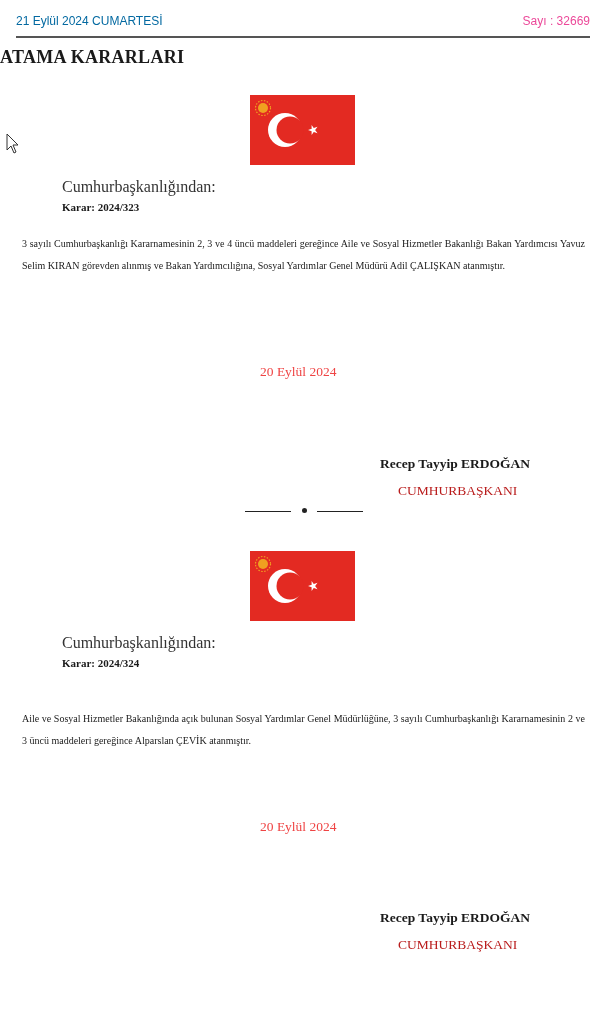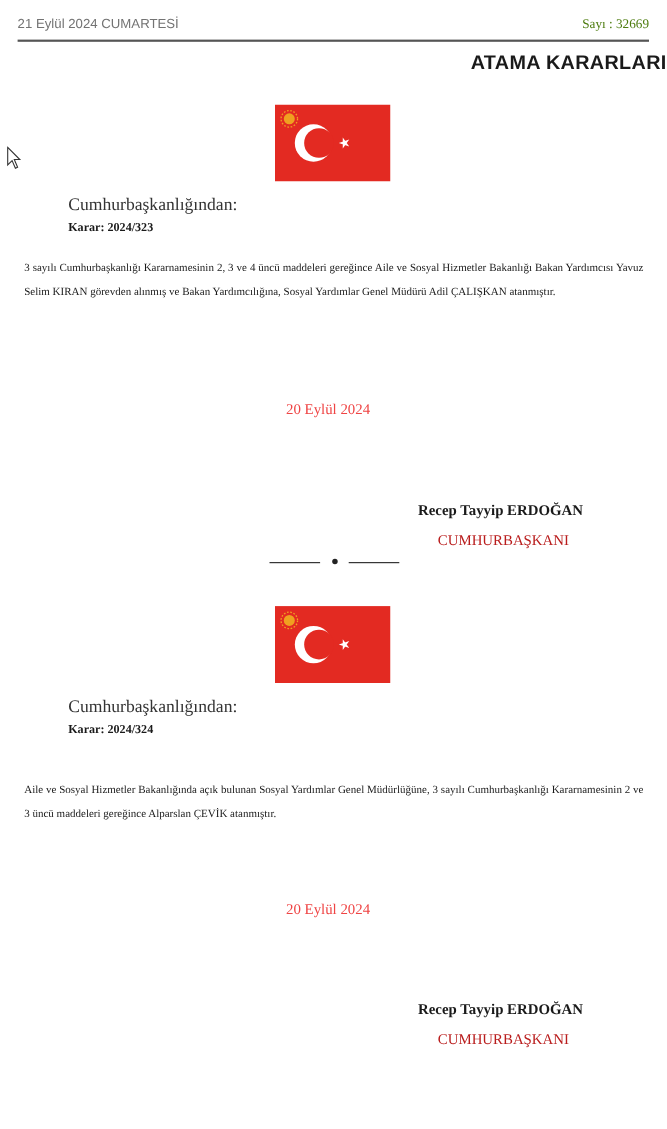--- a/index.html
+++ b/index.html
@@ -1,21 +1,21 @@
 <!DOCTYPE html>
 <html><head>
   <meta charset="utf-8">
   <style>
     html, body { margin: 0; padding: 0; background: #ffffff; }
     body { width: 606px; height: 1026px; position: relative; overflow: hidden; color: #1a1a1a; }
     .header { position: absolute; left: 16px; right: 16px; top: 8px; height: 28px; border-bottom: 2px solid #555; }
-    .hdr-date { position: absolute; left: 0; top: 6px; font-family: "Liberation Sans", sans-serif; font-size: 12px; color: #737373; }
+    .hdr-date { position: absolute; left: 0; top: 6px; font-family: "Liberation Sans", sans-serif; font-size: 12px; color: #0369a1; }
     .hdr-title { position: absolute; left: 0; right: 0; top: 0; text-align: center; font-family: "Liberation Serif", serif; font-weight: bold; font-size: 19px; color: #b0202a; }
-    .hdr-issue { position: absolute; right: 0; top: 6px; font-family: Liberation Serif, serif; font-size: 12px; color: #4d7c0f; }
-    .section-title { position: absolute; left: 0; right: 0; top: 47px; text-align: right; font-family: Liberation Sans, sans-serif; font-weight: bold; font-size: 18px; letter-spacing: 0.3px; }
+    .hdr-issue { position: absolute; right: 0; top: 6px; font-family: Liberation Sans, sans-serif; font-size: 12px; color: #ec4899; }
+    .section-title { position: absolute; left: 0; right: 0; top: 47px; text-align: left; font-family: Liberation Serif, serif; font-weight: bold; font-size: 18px; letter-spacing: 0.3px; }
     .flag { position: absolute; left: 250px; width: 105px; height: 70px; }
     .serif { font-family: "Liberation Serif", serif; }
     .from { position: absolute; left: 62px; font-size: 16px; color: #333; }
     .karar { position: absolute; left: 62px; font-size: 11px; font-weight: bold; }
     .body-text { position: absolute; left: 22px; width: 563px; font-size: 10px; line-height: 22px; text-align: justify; text-align-last: left; }
     .date { position: absolute; left: 260px; font-size: 13.5px; color: #ef4444; }
     .signer { position: absolute; left: 380px; font-size: 13.5px; font-weight: bold; }
     .role { position: absolute; left: 398px; font-size: 13.5px; color: #b91c1c; }
     .separator { position: absolute; left: 245px; top: 504px; width: 120px; height: 14px; }
     .separator .line { position: absolute; top: 7px; height: 1px; background: #222; width: 46px; }

